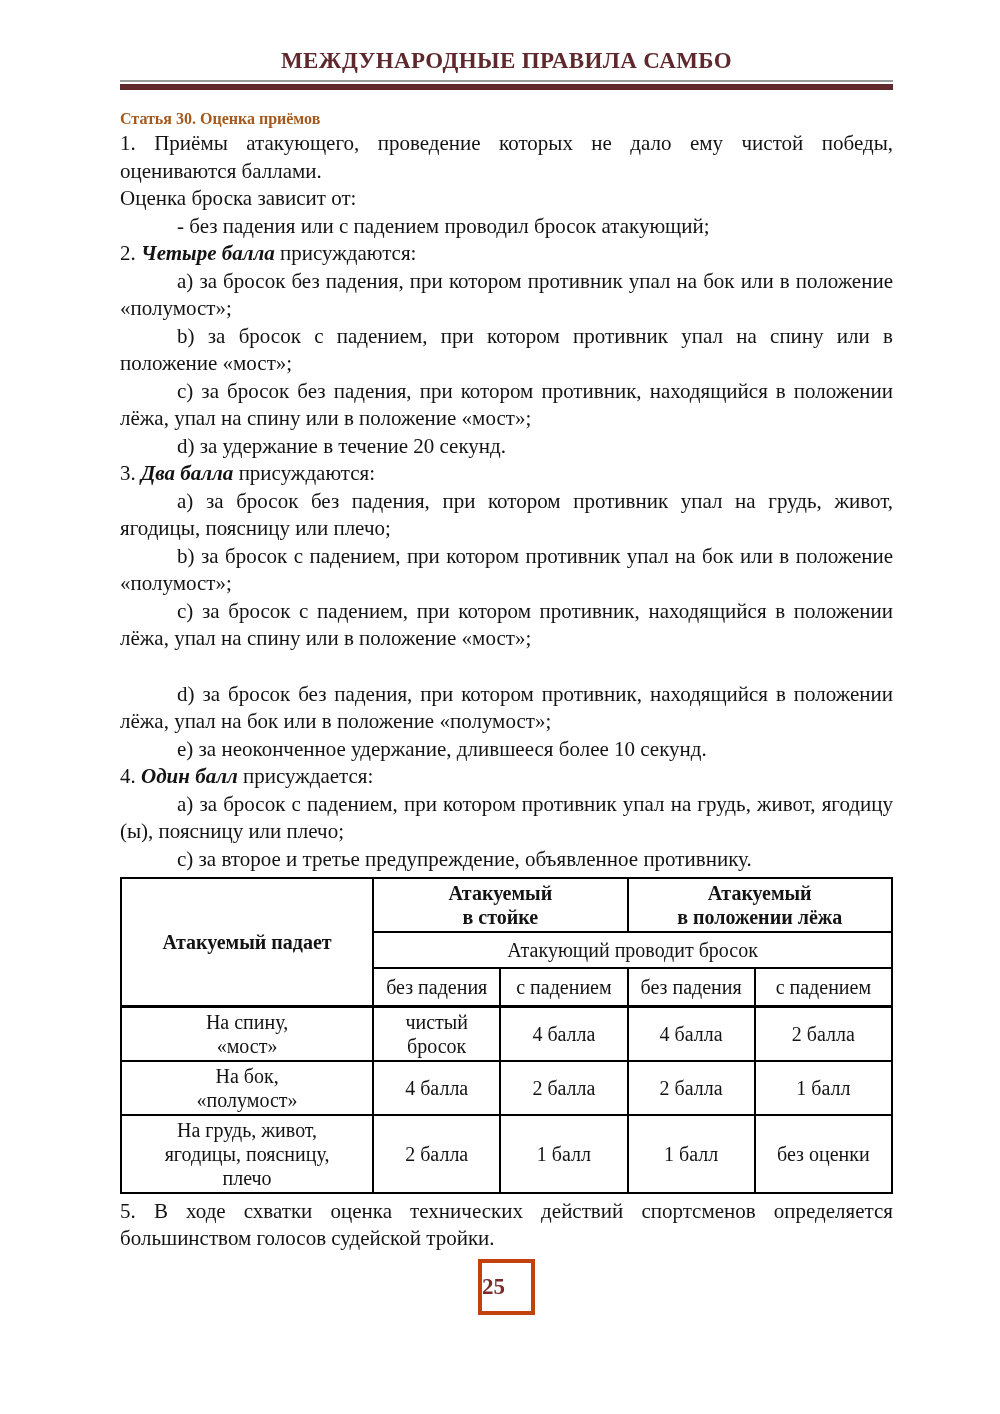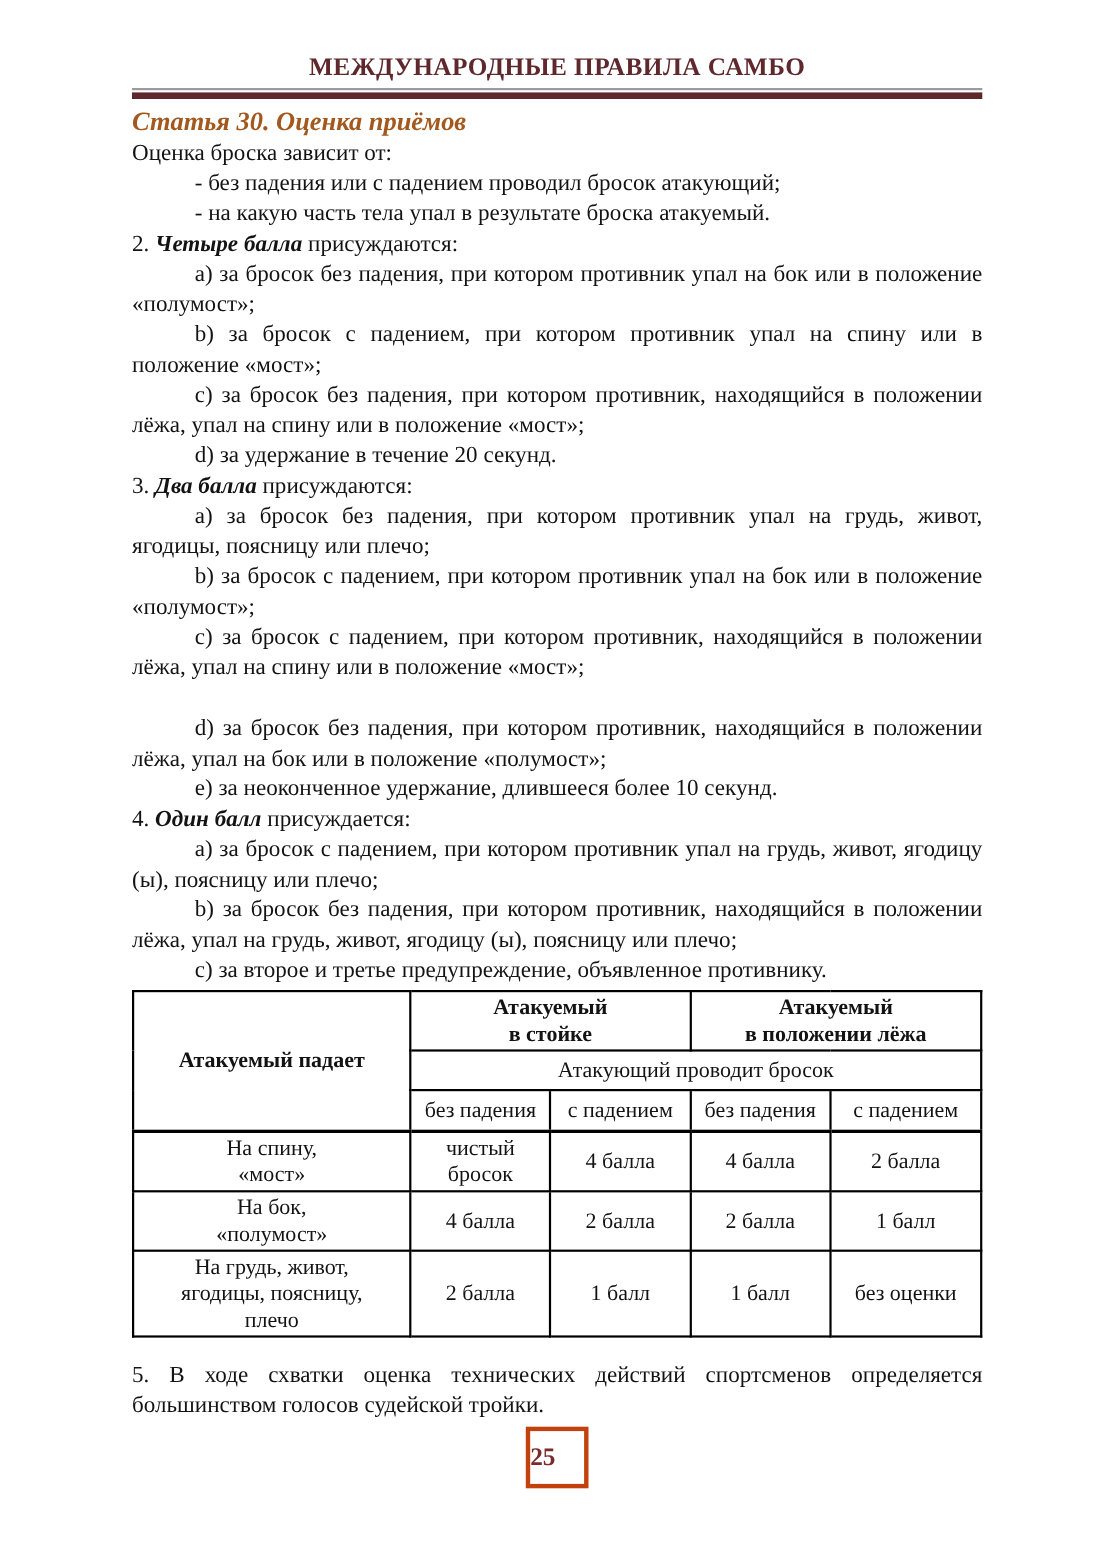--- a/index.html
+++ b/index.html
@@ -9,23 +9,22 @@
     padding:48px 107px 0 120px; overflow:hidden; position:relative;
     font-family:"Liberation Serif","DejaVu Serif",serif; color:#131313;
   }
   .doc-title {
     text-align:center; font-weight:bold; font-size:23px;
     color:var(--maroon,#5e282c); letter-spacing:0.4px;
   }
   .rule-thin  { height:2px; background:#9b9b9b; margin-top:6px; }
   .rule-thick { height:6px; background:var(--maroon,#5e282c); margin-top:2px; }
   .article-heading {
-    margin-top:8px; font-size:24px; font-weight:bold;
+    margin-top:20px; font-size:16px; font-weight:bold;
     color:var(--accent,#a3591d);
-    font-style:italic;
   }
   p { font-size:21px; line-height:27.5px; text-align:justify; }
   .first { margin-top:2px; }
   .dash-item { padding-left:57px; text-align:left; }
   .sub  { text-indent:57px; }
   .gap  { margin-top:28px; }
   .bi   { font-weight:bold; font-style:italic; }
 
   table.score-table {
     width:100%; border-collapse:collapse; table-layout:fixed; margin-top:4px;
@@ -50,41 +49,40 @@
 <body>
 
 <div class="page">
 
   <div class="doc-title">МЕЖДУНАРОДНЫЕ ПРАВИЛА САМБО</div>
   <div class="rule-thin"></div>
   <div class="rule-thick"></div>
 
   <h2 class="article-heading">Статья 30. Оценка приёмов</h2>
 
+  <p class="first">1. Приёмы атакующего, проведение которых не дало ему чистой победы, оцениваются баллами.</p>
   <p>Оценка броска зависит от:</p>
 
   <p class="dash-item">-  без падения или с падением проводил бросок атакующий;</p>
-  <p class="dash-item">-  на какую часть тела упал в результате броска атакуемый.</p>
 
   <p><span>2. </span><span class="bi">Четыре балла</span><span> присуждаются:</span></p>
   <p class="sub">a) за бросок без падения, при котором противник упал на бок или в положение «полумост»;</p>
   <p class="sub">b) за бросок с падением, при котором противник упал на спину или в положение «мост»;</p>
   <p class="sub">c) за бросок без падения, при котором противник, находящийся в положении лёжа, упал на спину или в положение «мост»;</p>
   <p class="sub">d) за удержание в течение 20 секунд.</p>
 
   <p><span>3. </span><span class="bi">Два балла</span><span> присуждаются:</span></p>
   <p class="sub">a) за бросок без падения, при котором противник упал на грудь, живот, ягодицы, поясницу или плечо;</p>
   <p class="sub">b) за бросок с падением, при котором противник упал на бок или в положение «полумост»;</p>
   <p class="sub">c) за бросок с падением, при котором противник, находящийся в положении лёжа, упал на спину или в положение «мост»;</p>
   <p class="sub gap">d) за бросок без падения, при котором противник, находящийся в положении лёжа, упал на бок или в положение «полумост»;</p>
   <p class="sub">e) за неоконченное удержание, длившееся более 10 секунд.</p>
 
   <p><span>4. </span><span class="bi">Один балл</span><span> присуждается:</span></p>
   <p class="sub">a) за бросок с падением, при котором противник упал на грудь, живот, ягодицу (ы), поясницу или плечо;</p>
-  <p class="sub">b) за бросок без падения, при котором противник, находящийся в положении лёжа, упал на грудь, живот, ягодицу (ы), поясницу или плечо;</p>
   <p class="sub">c) за второе и третье предупреждение, объявленное противнику.</p>
 
   <table class="score-table">
     <colgroup>
       <col style="width:32.7%">
         <col style="width:16.5%">
         <col style="width:16.5%">
         <col style="width:16.5%">
         <col style="width:17.8%">
     </colgroup>
@@ -126,19 +124,19 @@
 ягодицы, поясницу,
 плечо</td>
         <td>2 балла</td>
         <td>1 балл</td>
         <td>1 балл</td>
         <td>без оценки</td>
       </tr>
     </tbody>
   </table>
 
-  <p style="margin-top:20px">5. В ходе схватки оценка технических действий спортсменов определяется большинством голосов судейской тройки.</p>
+  <p style="margin-top:4px">5. В ходе схватки оценка технических действий спортсменов определяется большинством голосов судейской тройки.</p>
 
   <div class="page-box">
     <span class="page-num">25</span>
   </div>
 
 </div>
 
 </body></html>

